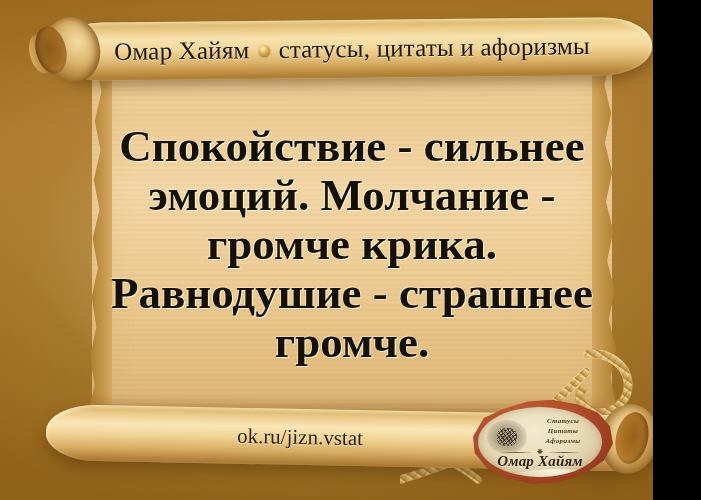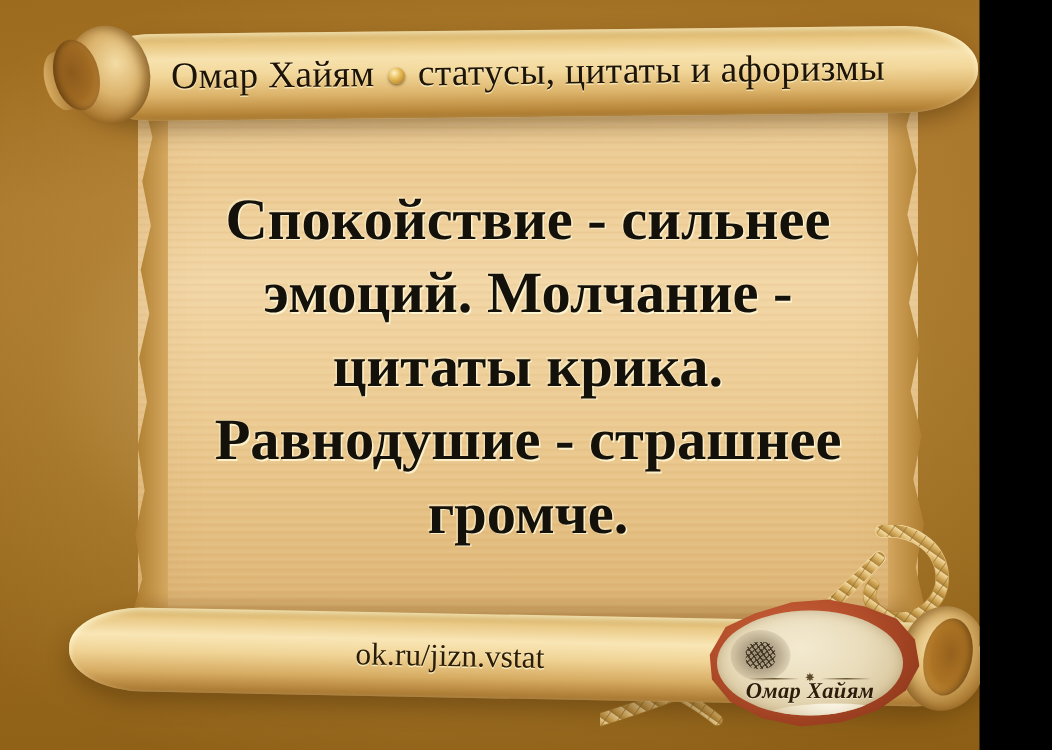--- a/index.html
+++ b/index.html
@@ -195,21 +195,21 @@
     filter: blur(3px);
   }
 
   
   .quote {
     position: absolute;
     left: 96px; top: 122px;
     width: 512px;
     text-align: center;
     color: #14100a;
-    font-size: 39px;
+    font-size: 45px;
     font-weight: bold;
     line-height: 49px;
     text-shadow: 1px 1px 0 rgba(255,248,214,0.85),
                  -1px -1px 0 rgba(255,248,214,0.45);
   }
   .quote .ln { display: block; }
 
   
   .url {
     position: absolute;
@@ -339,21 +339,21 @@
 
   <div class="header-text">
     <span>Омар Хайям</span>
     <span class="sep-dot"></span>
     <span>статусы, цитаты и афоризмы</span>
   </div>
 
   <div class="quote">
     <span class="ln">Спокойствие - сильнее</span>
     <span class="ln">эмоций. Молчание -</span>
-    <span class="ln">цитаты крика.</span>
+    <span class="ln">громче крика.</span>
     <span class="ln">Равнодушие - страшнее</span>
     <span class="ln">громче.</span>
   </div>
 
   <div class="roll-bottom-shadow"></div>
 
   <svg class="rope" viewBox="0 0 260 150">
     <defs>
       <linearGradient id="ropeg" x1="0" y1="0" x2="0" y2="1">
         <stop offset="0%" stop-color="#f3dda8"></stop>
@@ -376,20 +376,25 @@
   <div class="roll-bottom"></div>
   <div class="roll-bottom-cap"></div>
   <div class="roll-bottom-cap-inner"></div>
 
   <div class="url">ok.ru/jizn.vstat</div>
 
   <div class="seal">
     <div class="seal-wax"></div>
     <div class="seal-inner">
       <div class="seal-emblem"></div>
+      <div class="seal-lines">
+        <div>Статусы</div>
+        <div>Цитаты</div>
+        <div>Афоризмы</div>
+      </div>
       <div class="seal-rule">
         <i></i>
         <b>✵</b>
         <i></i>
       </div>
       <div class="seal-name">Омар Хайям</div>
       <div class="seal-gloss"></div>
     </div>
   </div>
 

